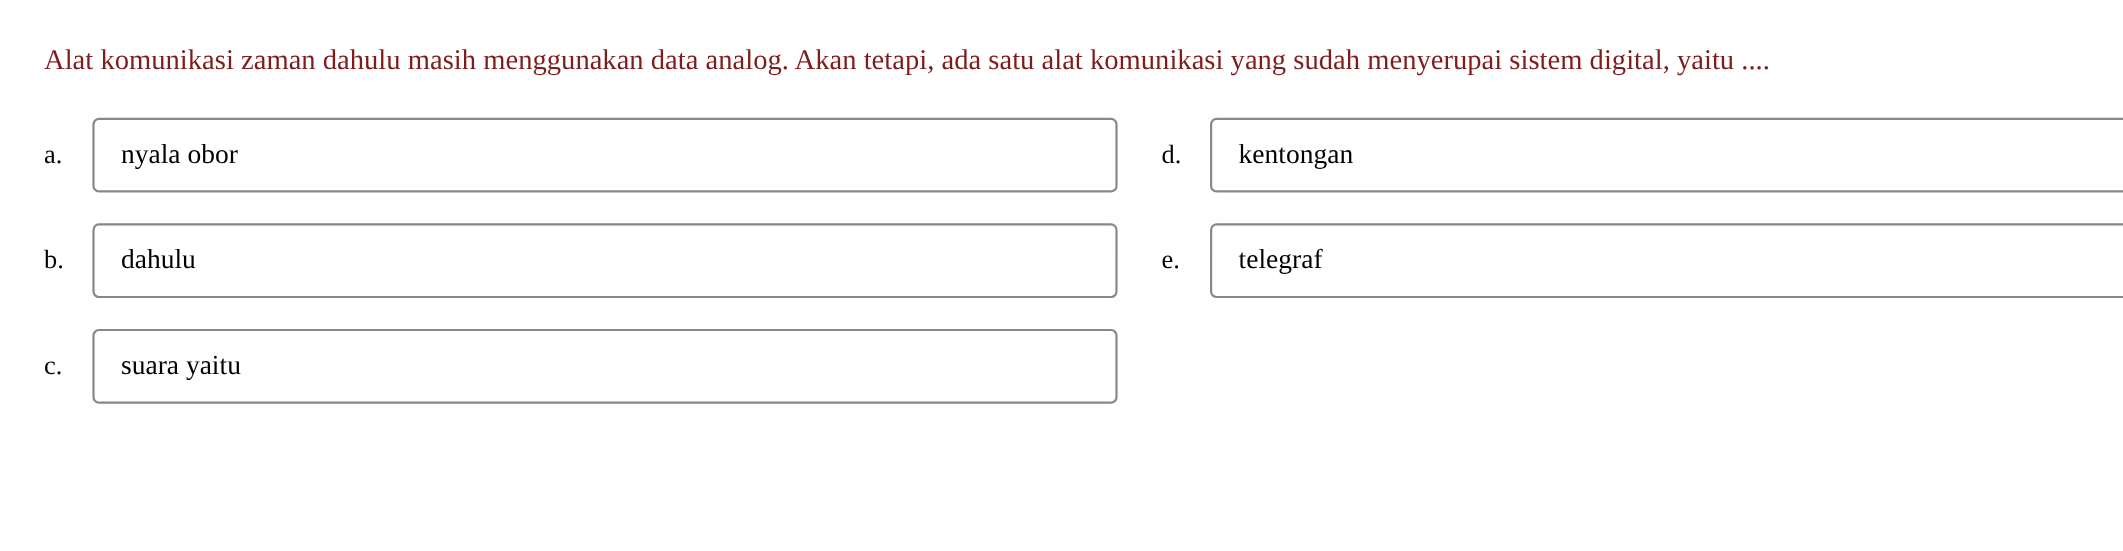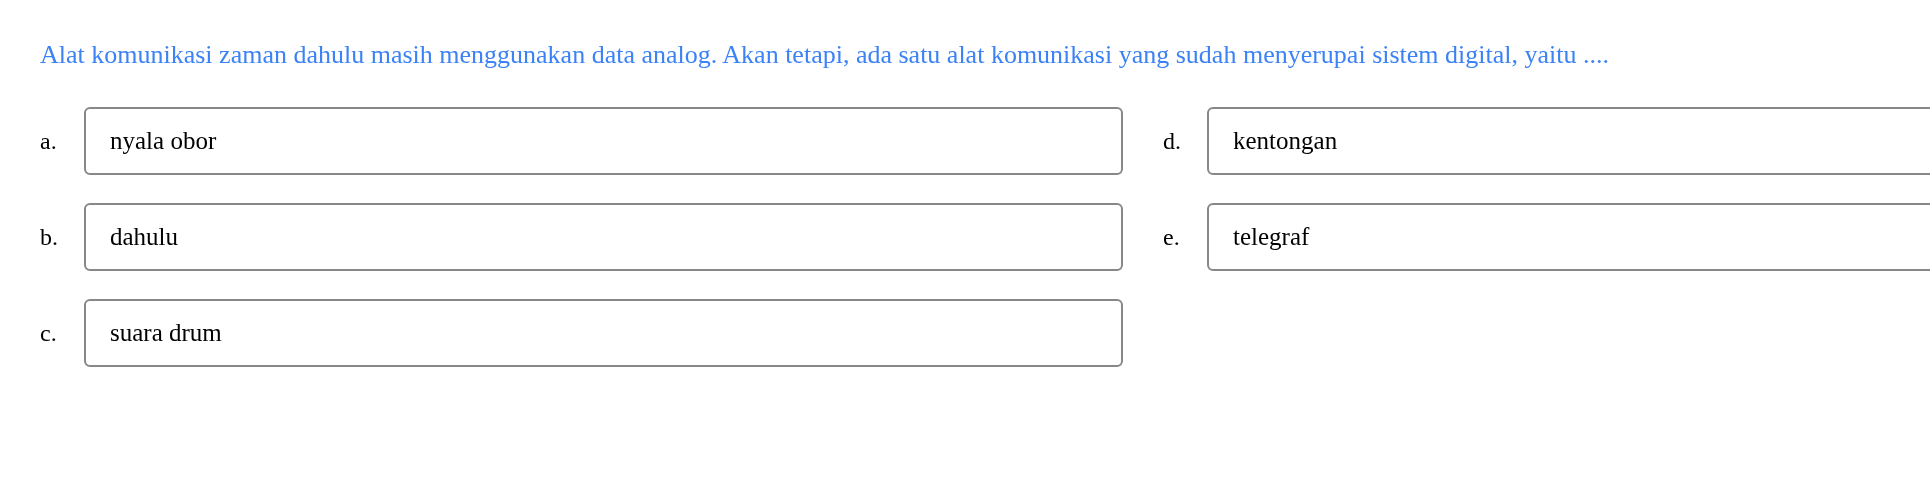--- a/index.html
+++ b/index.html
@@ -9,21 +9,21 @@
     }
     body {
       font-family: Georgia, 'Times New Roman', serif;
       background: #ffffff;
       padding: 30px 40px;
       width: 1930px;
     }
     .question-text {
       font-size: 26px;
       line-height: 1.9;
-      color: #3b82f6;
+      color: #7f1d1d;
       margin-bottom: 28px;
     }
     .options-container {
       display: flex;
       gap: 40px;
     }
     .options-column {
       display: flex;
       flex-direction: column;
       gap: 28px;
@@ -46,21 +46,21 @@
       text-align: left;
     }
     .option-box {
       border: 2px solid #888888;
       border-radius: 6px;
       padding: 18px 24px;
       font-size: 25px;
       color: #000000;
       background: #ffffff;
       cursor: pointer;
-      width: 1039px;
+      width: 932px;
     }
   </style>
 </head>
 <body>
 
 <div class="question-text">Alat komunikasi zaman dahulu masih menggunakan data  analog. Akan tetapi, ada satu alat komunikasi yang sudah menyerupai sistem digital, yaitu ....</div>
 
 <div class="options-container">
   <div class="options-column left">
 
@@ -69,21 +69,21 @@
       <div class="option-box">nyala obor</div>
     </div>
 
     <div class="option-row">
       <div class="option-letter">b.</div>
       <div class="option-box">dahulu</div>
     </div>
 
     <div class="option-row">
       <div class="option-letter">c.</div>
-      <div class="option-box">suara drum</div>
+      <div class="option-box">suara yaitu</div>
     </div>
 
   </div>
 
   <div class="options-column right">
 
     <div class="option-row">
       <div class="option-letter">d.</div>
       <div class="option-box">kentongan</div>
     </div>

